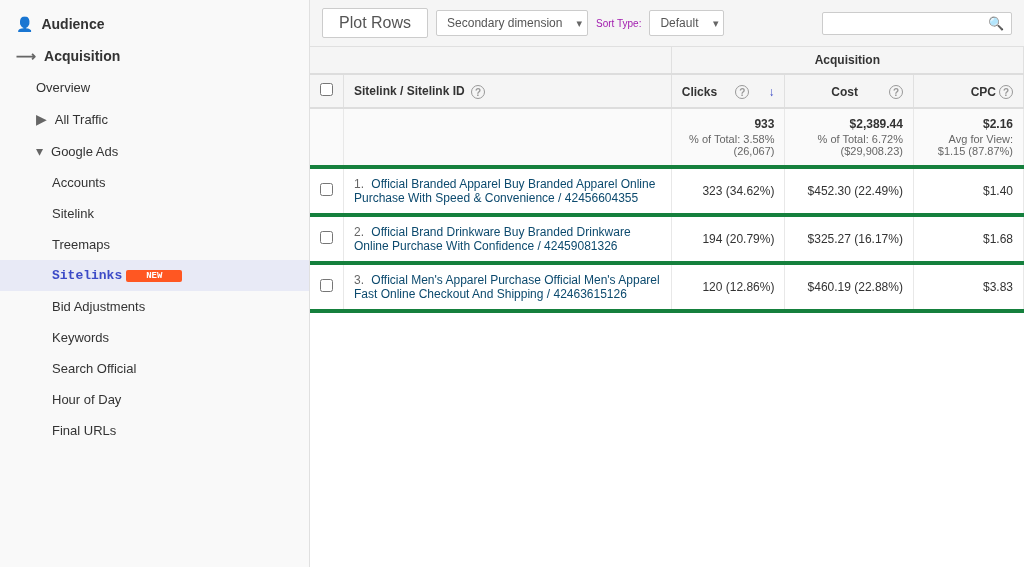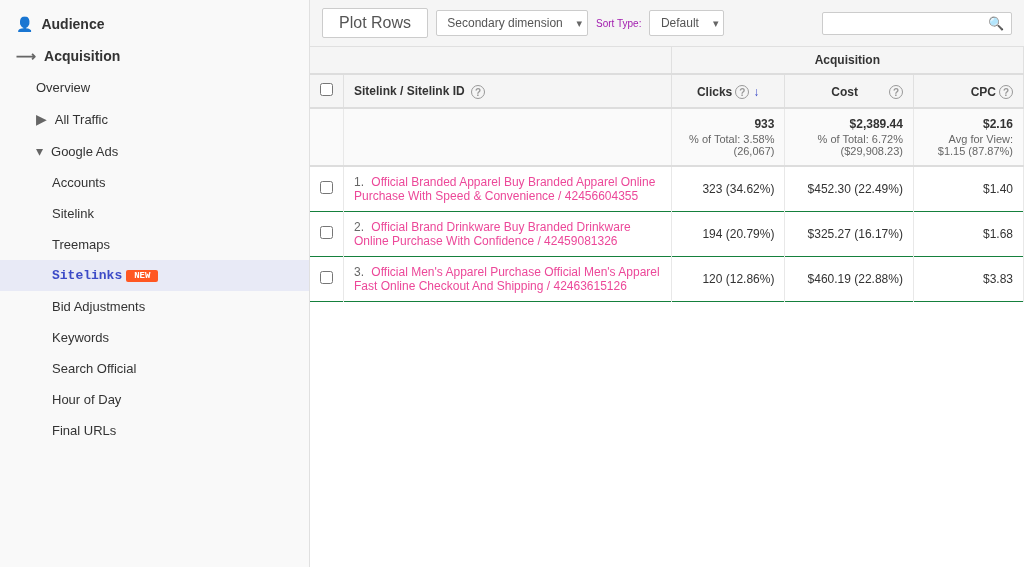--- a/index.html
+++ b/index.html
@@ -17,21 +17,21 @@
     .sidebar-item {
       display: flex;
       align-items: center;
       padding: 8px 16px;
       cursor: pointer;
       color: #333;
       font-size: 13px;
     }
     .sidebar-item .icon { margin-right: 8px; font-size: 14px; color: #666; }
     .sidebar-item.active { background: #e8eaf6; color: #3c4bc7; font-weight: bold; font-family: Liberation Mono, monospace; }
-    .sidebar-item.active .new-badge { background: #ff5722; color: #fff; font-size: 9px; padding: 1px 8px; border-radius: 2px; margin-left: 4px; vertical-align: super; font-weight: bold; }
+    .sidebar-item.active .new-badge { background: #ff5722; color: #fff; font-size: 9px; padding: 1px 20px; border-radius: 2px; margin-left: 4px; vertical-align: super; font-weight: bold; }
     .sidebar-section-header {
       display: flex;
       align-items: center;
       padding: 8px 16px;
       font-size: 14px;
       font-weight: bold;
       color: #333;
       cursor: pointer;
     }
     .sidebar-section-header .icon { margin-right: 8px; color: #666; }
@@ -72,21 +72,20 @@
       padding: 5px 24px 5px 10px;
       border: 1px solid #ccc;
       background: #fff;
       border-radius: 2px;
       cursor: pointer;
       font-size: 12px;
       color: #555;
       appearance: none;
       -webkit-appearance: none;
       position: relative;
-      text-align: center;
     }
     .select-wrapper {
       position: relative;
       display: inline-flex;
       align-items: center;
     }
     .select-wrapper::after {
       content: '▾';
       position: absolute;
       right: 6px;
@@ -136,31 +135,31 @@
     }
     thead th.numeric { text-align: right; }
     .acquisition-header {
       text-align: center;
       background: #f5f5f5;
       border-bottom: 1px solid #e0e0e0;
       font-weight: bold;
       padding: 6px;
     }
     tbody tr {
-      border-bottom: 1px solid #15803d;
+      border-bottom: 4px solid #15803d;
     }
     td {
       padding: 8px 10px;
       vertical-align: middle;
       border-right: 1px solid #e8e8e8;
     }
     td.numeric { text-align: right; }
     .checkbox-cell { width: 30px; text-align: center; }
     .row-num { color: #666; padding-right: 4px; }
-    .sitelink-name { color: #ec4899; max-width: 280px; }
+    .sitelink-name { color: #0c4a6e; max-width: 280px; }
     .total-row { background: #fafafa; font-weight: normal; }
     .total-row td { border-bottom: 2px solid #ddd; }
     .sub-text { font-size: 11px; color: #666; display: block; margin-top: 2px; }
     .col-sort { margin-left: 4px; color: #3c4bc7; }
     .help-icon { display: inline-block; width: 14px; height: 14px; border-radius: 50%; border: 1px solid #999; text-align: center; line-height: 13px; font-size: 10px; color: #999; margin-left: 3px; cursor: pointer; vertical-align: middle; }
     .th-group { display: flex; align-items: center; }
   </style>
 </head>
 <body>
 
@@ -244,21 +243,21 @@
         </tr>
         <tr>
           <th class="checkbox-cell">
             <input type="checkbox" style="">
           </th>
           <th>
             <span>Sitelink / Sitelink ID</span>
             <span class="help-icon">?</span>
           </th>
           <th class="numeric">
-            <div class="th-group" style="justify-content:center;">
+            <div class="th-group" style="justify-content:space-between;">
               <span>Clicks</span>
               <span class="help-icon">?</span>
               <span class="col-sort">↓</span>
             </div>
           </th>
           <th class="numeric">
             <div class="th-group" style="justify-content:flex-end;gap:28px;">
               <span>Cost</span>
               <span class="help-icon">?</span>
             </div>

